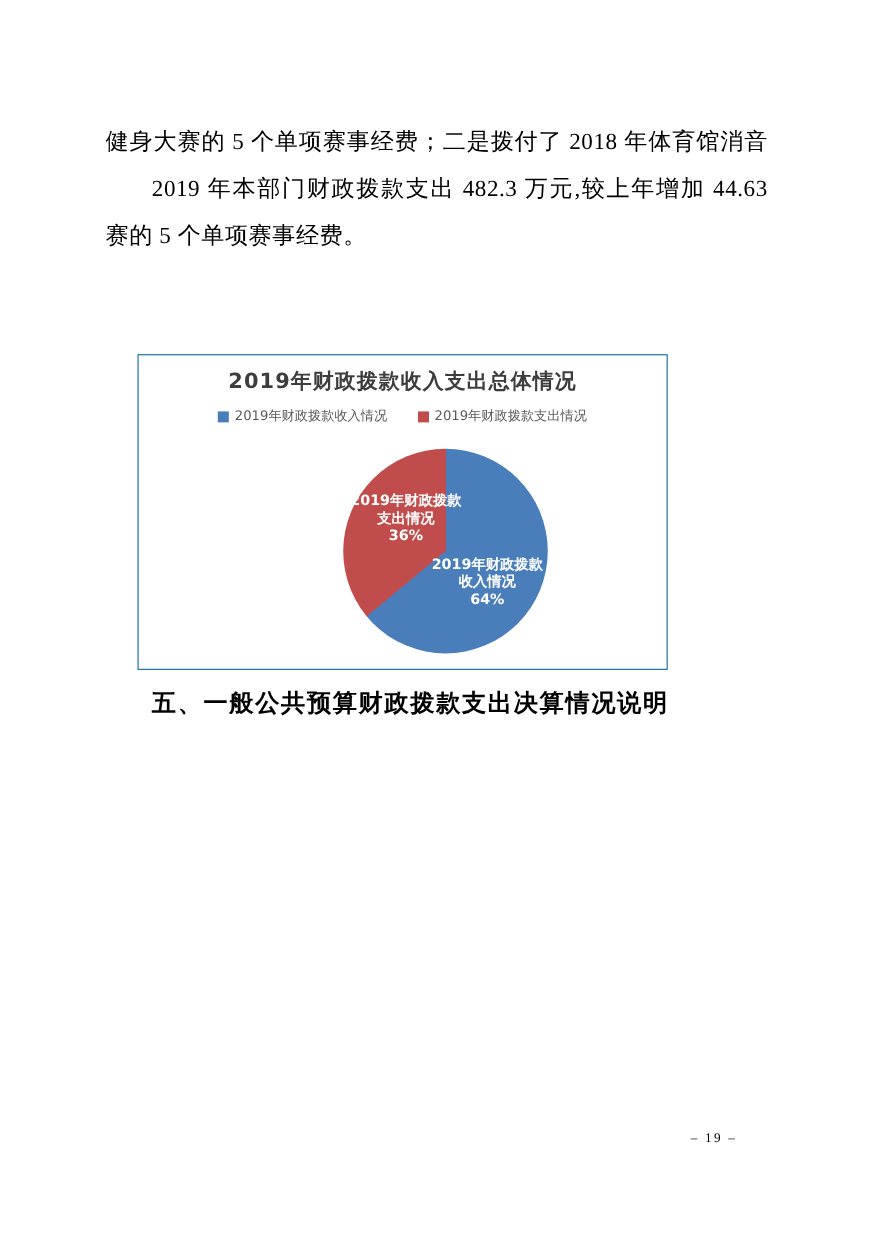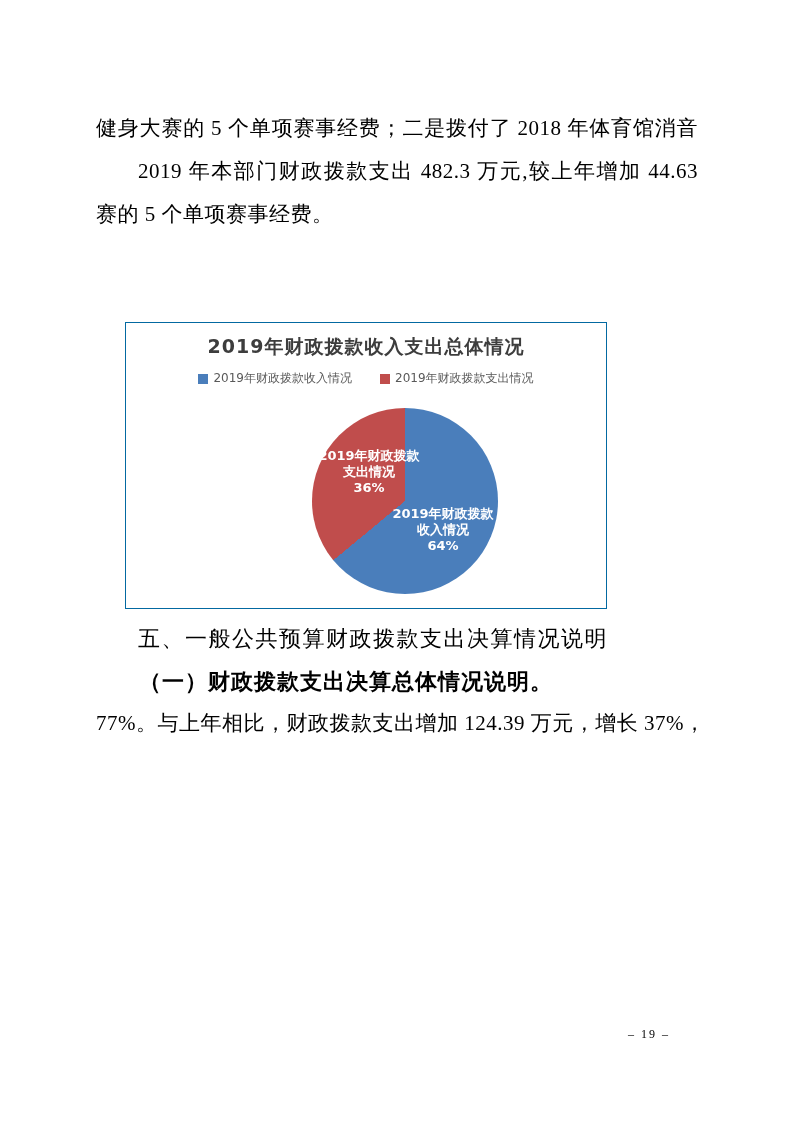--- a/index.html
+++ b/index.html
@@ -10,21 +10,21 @@
   
   .text-block { position:absolute; left:96px; width:602px; font-size:21px; letter-spacing:0.5px; }
   .block-1 { top:107px; line-height:43px; }
   .block-2 { top:703px; line-height:41px; }
   .t-line { text-align:justify; text-align-last:justify; white-space:nowrap; }
   .t-line.para-end { text-align-last:left; white-space:normal; }
   .t-line.indent { text-indent:42px;font-family:Liberation Serif, serif; }
 
   
   .heading-1 { position:absolute; left:138px; top:624px; font-family:"Liberation Sans","DejaVu Sans",sans-serif;
-               font-weight:400; font-size:22px; letter-spacing:1.5px; color:#000; }
+               font-weight:700; font-size:22px; letter-spacing:1.5px; color:#000; }
   .heading-2 { position:absolute; left:139px; top:667px; font-family:"Liberation Serif","DejaVu Serif",serif;
                font-weight:700; font-size:22px; letter-spacing:1px; color:#000; }
 
   
   .chart-panel { position:absolute; left:125px; top:322px; width:482px; height:287px;
                  background:#fff; border:1px solid #0369a1; font-family:"DejaVu Sans","Liberation Sans",sans-serif; }
   .chart-title { position:absolute; top:11px; left:0; width:100%; text-align:center;
                  font-size:19px; font-weight:700; color:#3d3d3d; letter-spacing:1px; }
   .chart-legend { position:absolute; top:47px; left:0; width:100%; display:flex; justify-content:center;
                   align-items:center; gap:28px; font-size:12px; color:#595959; }
@@ -70,21 +70,19 @@
       </div>
       <div class="pie-label pie-label-income">
         <div>2019年财政拨款</div>
         <div>收入情况</div>
         <div>64%</div>
       </div>
     </div>
   </div>
 
   <div class="heading-1">五、一般公共预算财政拨款支出决算情况说明</div>
-  <div class="heading-2">（一）财政拨款支出决算总体情况说明。</div>
 
   <div class="text-block block-2">
-    <div class="t-line">77%。与上年相比，财政拨款支出增加 124.39 万元，增长 37%，</div>
   </div>
 
   <div class="page-number">– 19 –</div>
 
 </div>
 
 </body></html>

